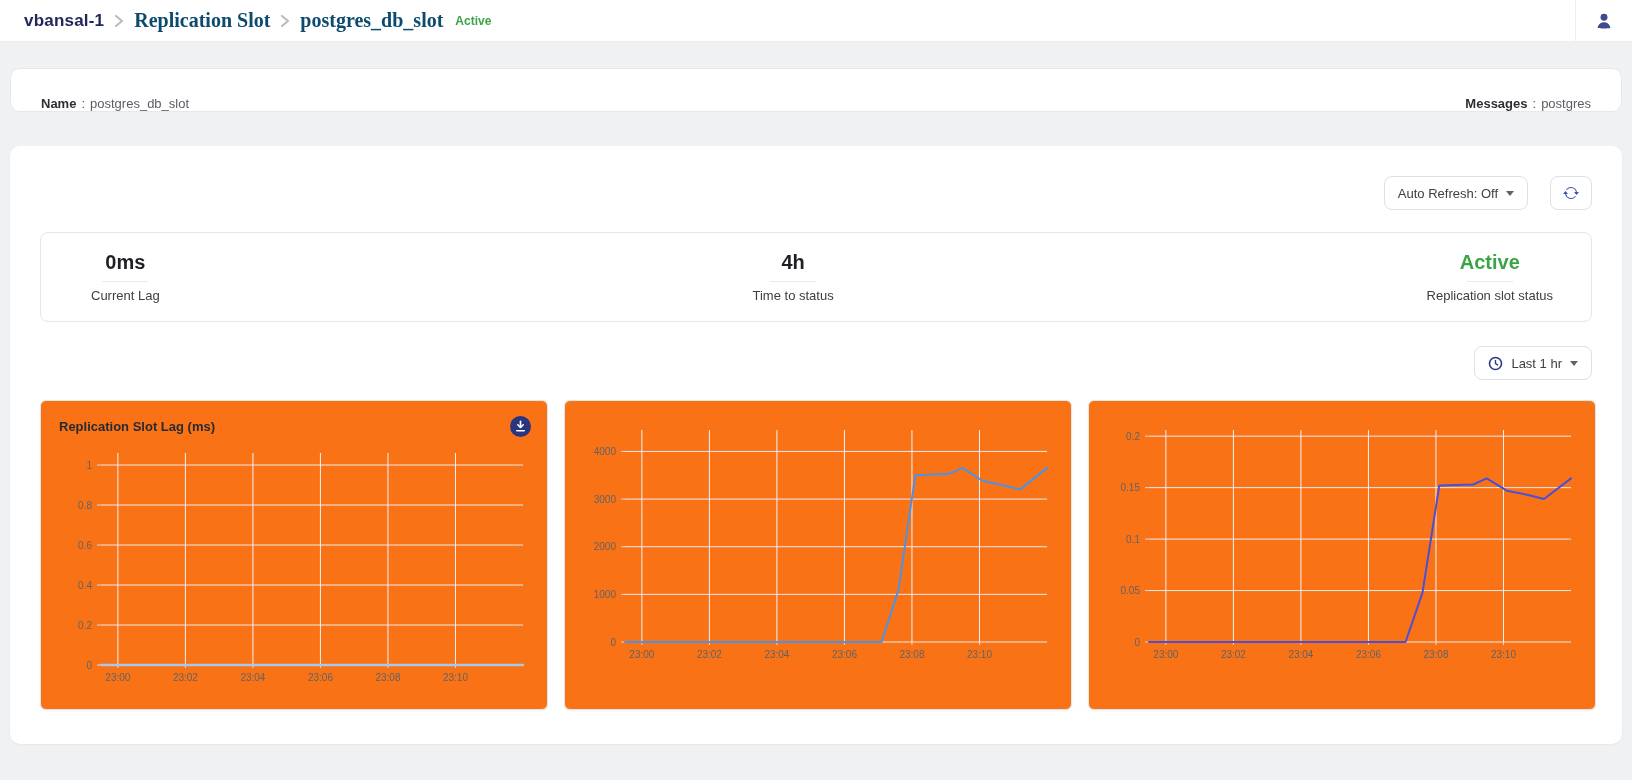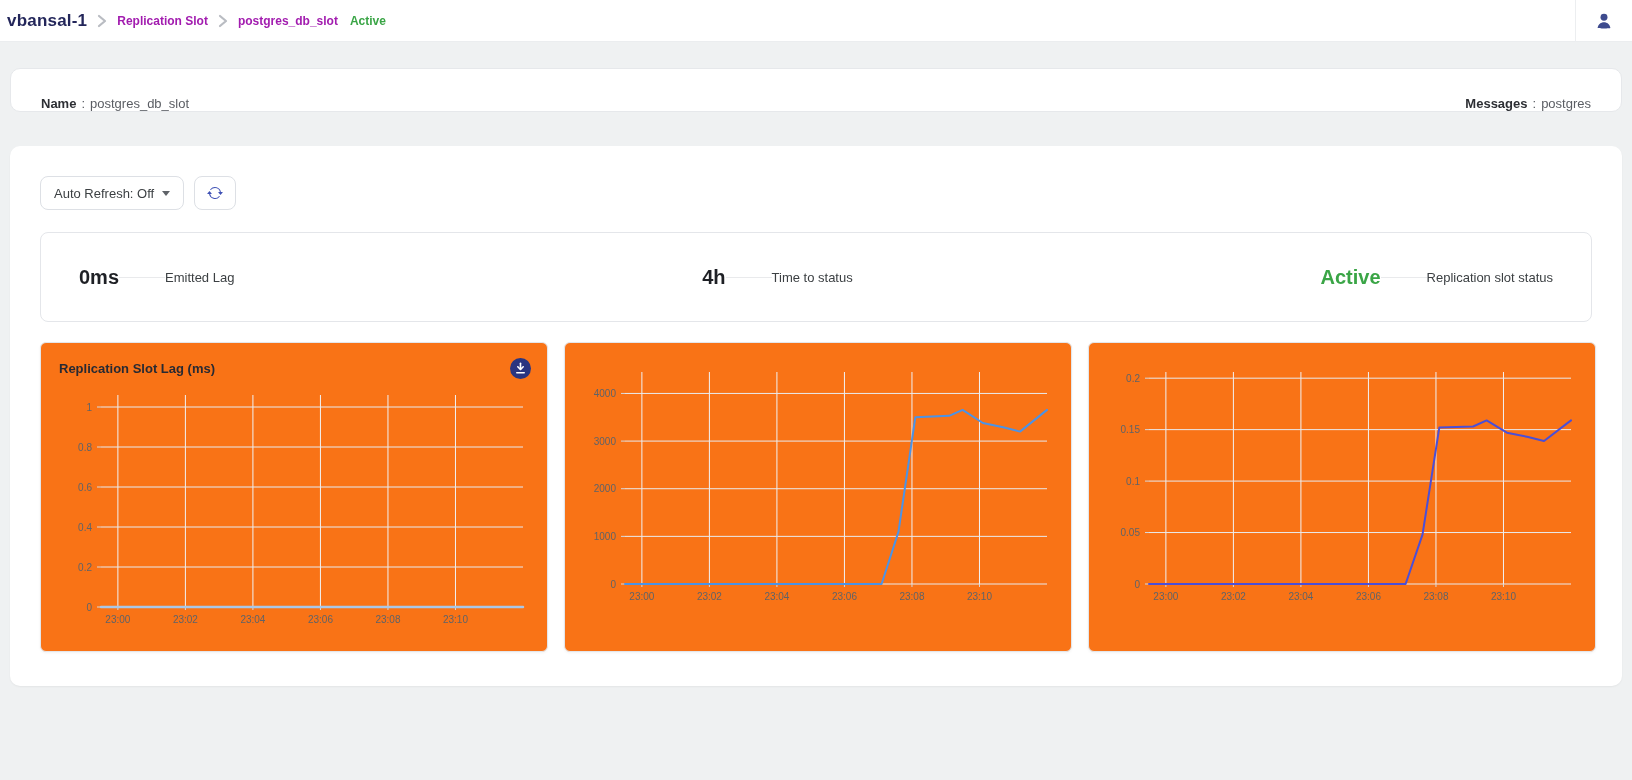--- a/index.html
+++ b/index.html
@@ -4,50 +4,50 @@
 <style>
   * { box-sizing: border-box; }
   html, body { width: 1632px; height: 780px; margin: 0; overflow: hidden; }
   body {
     background: #eff1f2;
     font-family: "Liberation Sans", "DejaVu Sans", sans-serif;
     color: #3c4043;
   }
   
   .topnav { height: 42px; background: #fff; display: flex; align-items: center;
-            justify-content: space-between; padding-left: 7px; border-bottom: 1px solid #ebedef; }
+            justify-content: space-between; padding-left: 24px; border-bottom: 1px solid #ebedef; }
   .crumbs { display: flex; align-items: center; gap: 10px; }
   .crumb-root { font-size: 17px; font-weight: bold; color: #23265a; letter-spacing: .2px; cursor: pointer; }
-  .crumb { font-size: 12px; font-weight: bold; color: #a21caf; }
+  .crumb { font-size: 20px; font-weight: bold; color: #0c4a6e; font-family: Liberation Serif, serif; }
   .crumb.link { cursor: pointer; }
   .badge-active { font-size: 12px; font-weight: bold; color: #3aa546; margin-left: 2px; }
   .nav-right { display: flex; align-items: center; height: 100%; }
   .nav-divider { width: 1px; height: 42px; background: #eceef0; }
   .profile-btn { width: 56px; display: flex; justify-content: center; align-items: center; cursor: pointer; height: 100%; }
   
   .page { padding: 26px 10px 0; }
   .info-bar { background: #fff; border: 1px solid #e6e8eb; border-radius: 10px; height: 44px;
               display: flex; align-items: flex-end; justify-content: space-between; padding: 0 30px; font-size: 13px; }
   .field { display: flex; gap: 5px; align-items: center; }
   .field-label { font-weight: bold; color: #2d2f34; }
   .field-sep { color: #5a5d63; }
   .field-value { color: #5a5d63; }
   .main-panel { background: #fff; border-radius: 10px; margin-top: 34px; padding: 30px 30px 34px;
                 box-shadow: 0 1px 2px rgba(0,0,0,.05); }
-  .refresh-row { display: flex; gap: 10px; }
+  .refresh-row { display: flex; justify-content: flex-end; gap: 22px; }
   .btn { display: inline-flex; align-items: center; gap: 8px; height: 34px; padding: 0 13px;
          background: #fff; border: 1px solid #dde0e5; border-radius: 8px; font-size: 13px;
          color: #3c4043; cursor: pointer; }
   .icon-btn { width: 42px; justify-content: center; padding: 0; }
   .caret { width: 0; height: 0; border-left: 4px solid transparent; border-right: 4px solid transparent;
            border-top: 5px solid #5f6368; margin-top: 1px; }
   
   .stats-box { margin-top: 22px; border: 1px solid #e4e6ea; border-radius: 8px; height: 90px;
                display: flex; align-items: center; justify-content: space-between; padding: 0 38px; }
-  .stat { display: flex; flex-direction: row; align-items: center; }
+  .stat { display: flex; flex-direction: column; align-items: center; margin-left: 12px; }
   .stat-value { font-size: 20px; font-weight: bold; color: #1e2025; }
   .stat-divider { width: 46px; height: 1px; background: #e9eaec; margin: 7px 0 6px; }
   .stat-label { font-size: 13px; color: #3c4043; }
   .timerange-row { display: flex; justify-content: flex-end; margin-top: 24px; }
   
   .charts-row { display: flex; gap: 16px; margin-top: 20px; }
   .chart-card { flex: 1; border: 1px solid #e4e6ea; border-radius: 6px; background: #f97316;
                 box-shadow: 0 1px 3px rgba(0,0,0,.05); padding: 13px 14px 16px; }
   .chart-head { display: flex; justify-content: space-between; align-items: center; padding: 2px 2px 0 4px; }
   .chart-title { font-size: 13px; font-weight: bold; color: #282a33; }
@@ -109,34 +109,44 @@
           <path d="M11.534 7h3.932a.25.25 0 0 1 .192.41l-1.966 2.36a.25.25 0 0 1-.384 0l-1.966-2.36a.25.25 0 0 1 .192-.41zm-11 2h3.932a.25.25 0 0 0 .192-.41L2.692 6.23a.25.25 0 0 0-.384 0L.342 8.59A.25.25 0 0 0 .534 9z"></path>
           <path d="M8 3c-1.552 0-2.94.707-3.857 1.818a.5.5 0 1 1-.771-.636A6.002 6.002 0 0 1 13.917 7H12.9A5.002 5.002 0 0 0 8 3zM3.1 9a5.002 5.002 0 0 0 8.757 2.182.5.5 0 1 1 .771.636A6.002 6.002 0 0 1 2.083 9H3.1z"></path>
         </svg>
       </button>
     </div>
 
     <div class="stats-box">
       <div class="stat">
         <span class="stat-value">0ms</span>
         <span class="stat-divider"></span>
-        <span class="stat-label">Emitted Lag</span>
+        <span class="stat-label">Current Lag</span>
       </div>
       <div class="stat">
         <span class="stat-value">4h</span>
         <span class="stat-divider"></span>
         <span class="stat-label">Time to status</span>
       </div>
       <div class="stat">
         <span class="stat-value" style="color: rgb(58, 165, 70);">Active</span>
         <span class="stat-divider"></span>
         <span class="stat-label">Replication slot status</span>
       </div>
     </div>
 
+    <div class="timerange-row">
+      <button class="btn">
+        <svg width="15" height="15" viewBox="0 0 15 15">
+          <circle cx="7.5" cy="7.5" r="6" fill="none" stroke="#2e3a87" stroke-width="1.6"></circle>
+          <path d="M7.5 4.4v3.3l2.1 1.2" fill="none" stroke="#2e3a87" stroke-width="1.4" stroke-linecap="round"></path>
+        </svg>
+        <span>Last 1 hr</span>
+        <span class="caret"></span>
+      </button>
+    </div>
 
     <div class="charts-row">
 
       <div class="chart-card">
         <div class="chart-head">
           <span class="chart-title">Replication Slot Lag (ms)</span>
           <button class="chart-action">
             <svg width="21" height="21" viewBox="0 0 21 21">
               <circle cx="10.5" cy="10.5" r="10.5" fill="#2a3580"></circle>
               <path d="M10.5 5.2v6" stroke="#fff" stroke-width="1.6" stroke-linecap="round"></path>

